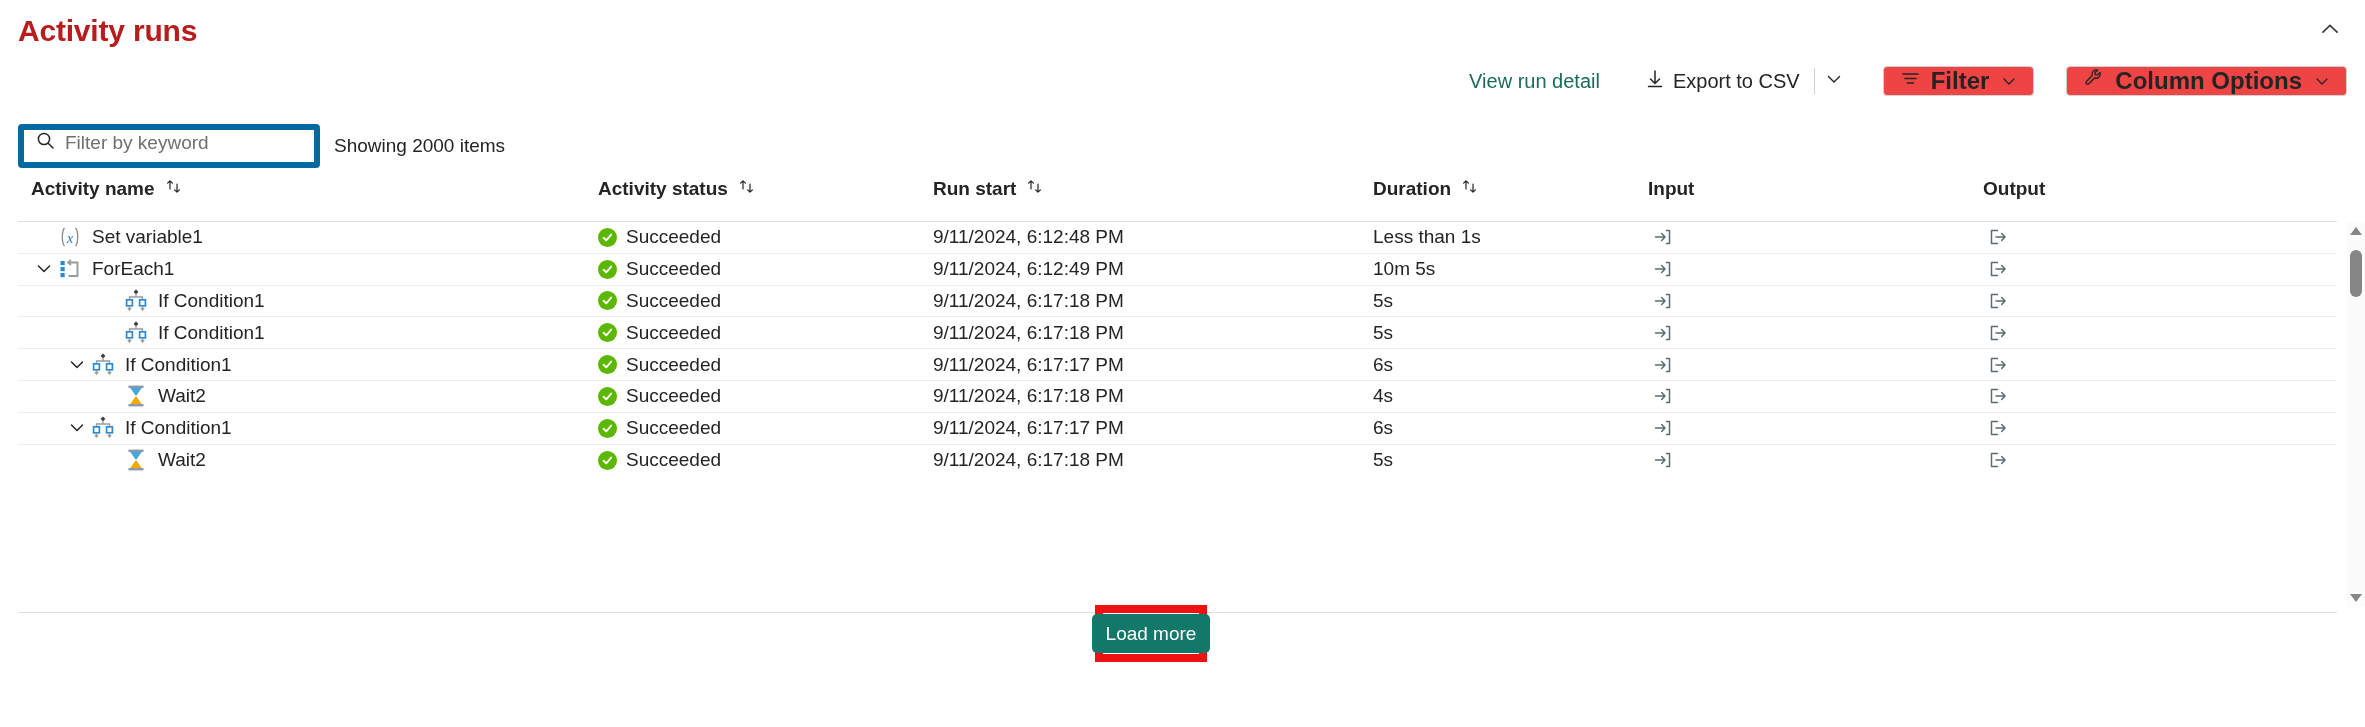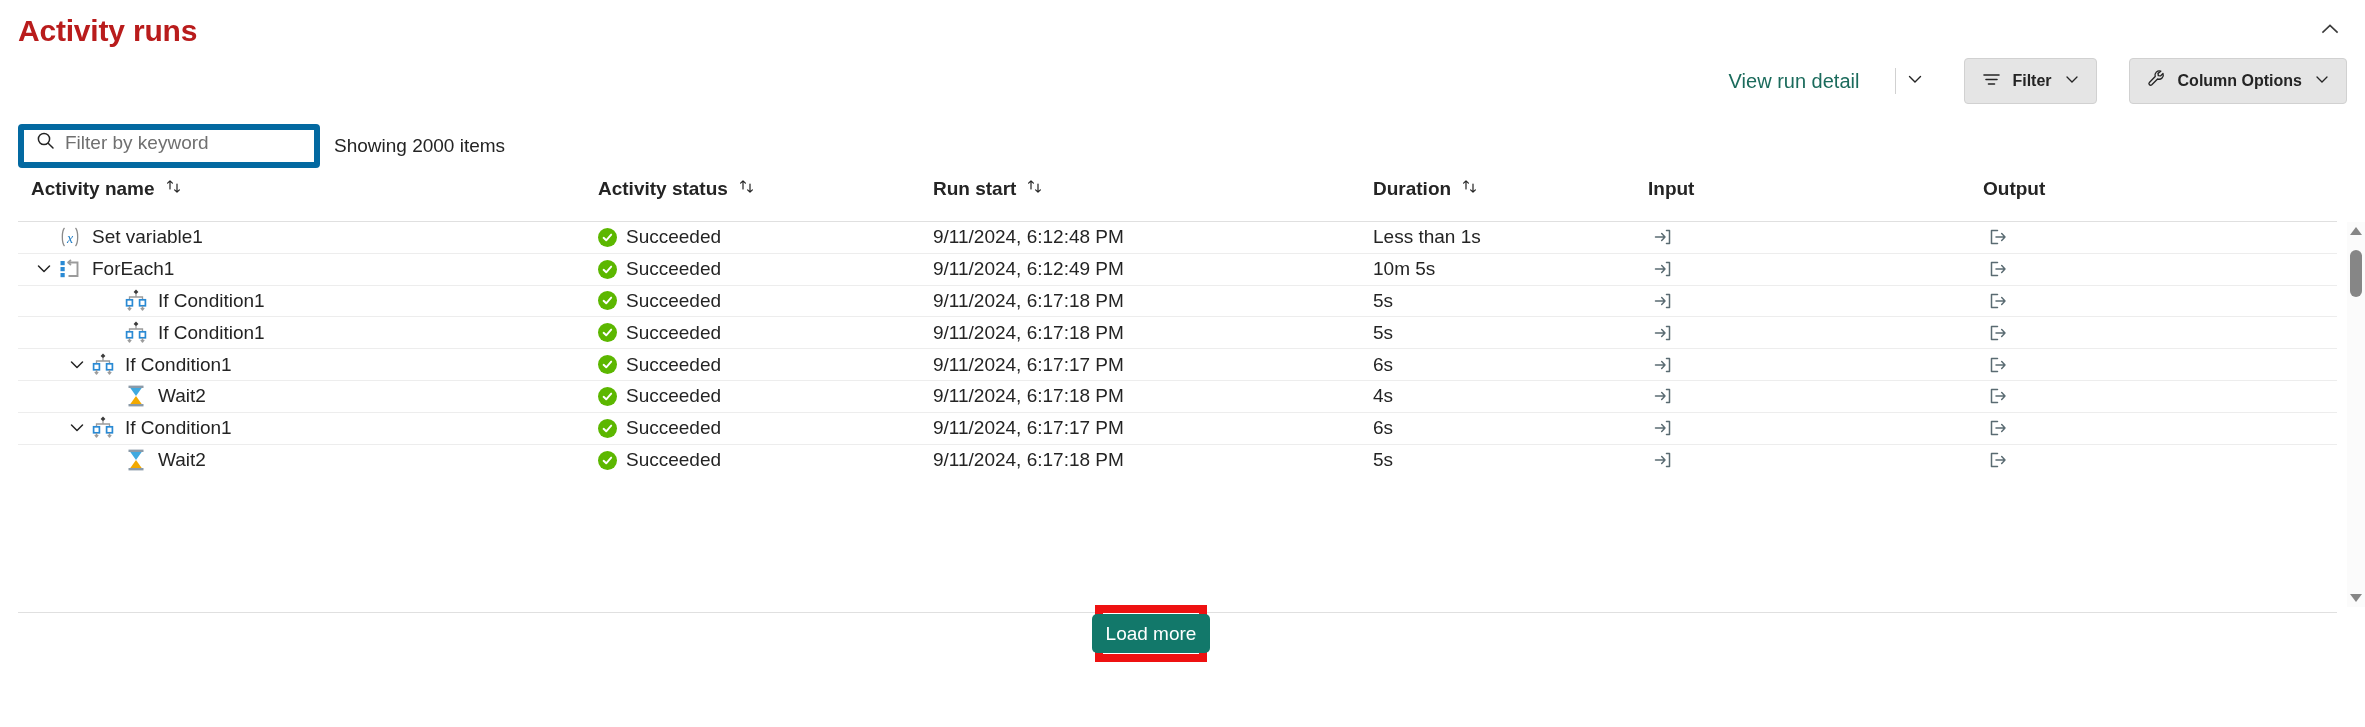--- a/index.html
+++ b/index.html
@@ -87,27 +87,27 @@
     align-items: center;
     justify-content: center;
     width: 34px;
     height: 40px;
     cursor: pointer;
   }
   .tb-button {
     display: flex;
     align-items: center;
     gap: 10px;
-    font-size: 16px;
+    font-size: 24px;
     font-weight: 600;
     color: #242424;
-    background: #e5e5e5;
+    background: #ef4444;
     border: 1px solid #d1d1d1;
     border-radius: 4px;
-    height: 46px;
+    height: 30px;
     padding: 0 16px;
     margin-left: 16px;
     cursor: pointer;
     white-space: nowrap;
     font-family: "Liberation Sans", sans-serif;
   }
   .tb-button .chev { margin-left: 2px; }
 
   
   .filter-row {
@@ -324,20 +324,28 @@
       <svg width="22" height="22" viewBox="0 0 22 22">
           <path d="M4 14 L11 7.5 L18 14" fill="none" stroke="#3b3b3b" stroke-width="1.7" stroke-linecap="square"></path>
         </svg>
     </span>
   </div>
 
   <div class="toolbar">
     <div class="tb-link">View run detail</div>
 
     <div class="tb-split">
+      <div class="tb-cmd">
+        <span>
+          <svg width="18" height="20" viewBox="0 0 18 20">
+              <path d="M9 2 V14 M4.5 10 L9 14.5 L13.5 10 M2.5 17.5 H15.5" fill="none" stroke="#242424" stroke-width="1.5" stroke-linecap="round"></path>
+            </svg>
+        </span>
+        <span>Export to CSV</span>
+      </div>
       <div class="tb-divider"></div>
       <div class="tb-caret">
         <span>
           <svg width="18" height="18" viewBox="0 0 18 18">
               <path d="M3.5 6.5 L9 12 L14.5 6.5" fill="none" stroke="#242424" stroke-width="1.4" stroke-linecap="round"></path>
             </svg>
         </span>
       </div>
     </div>
 

